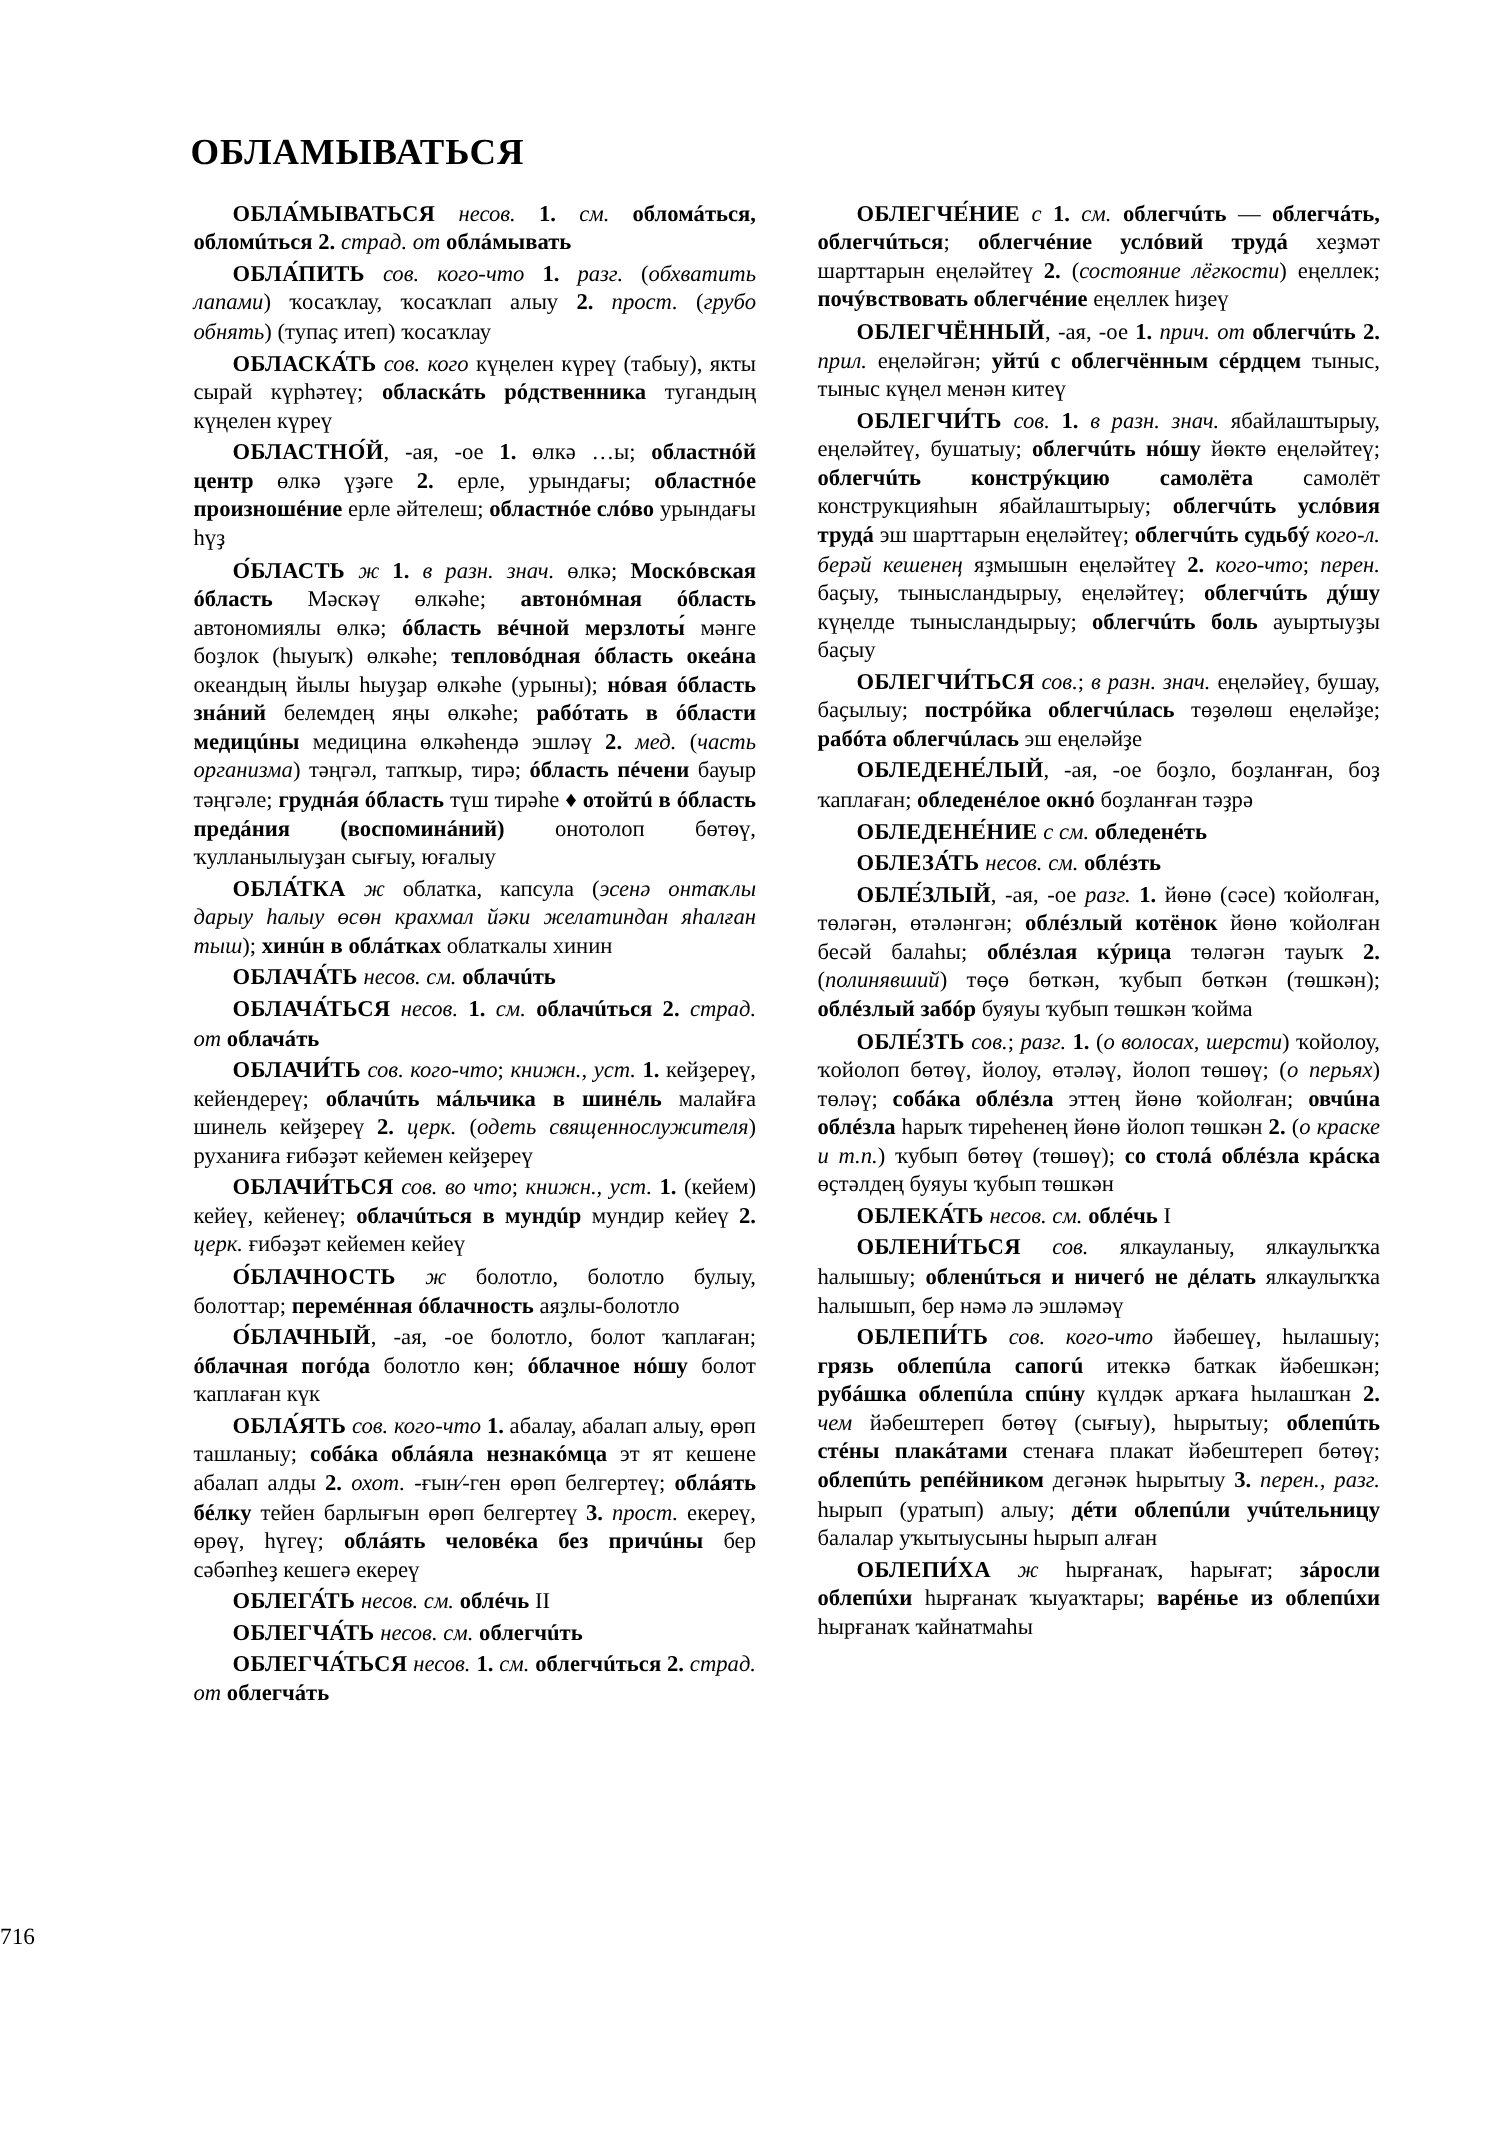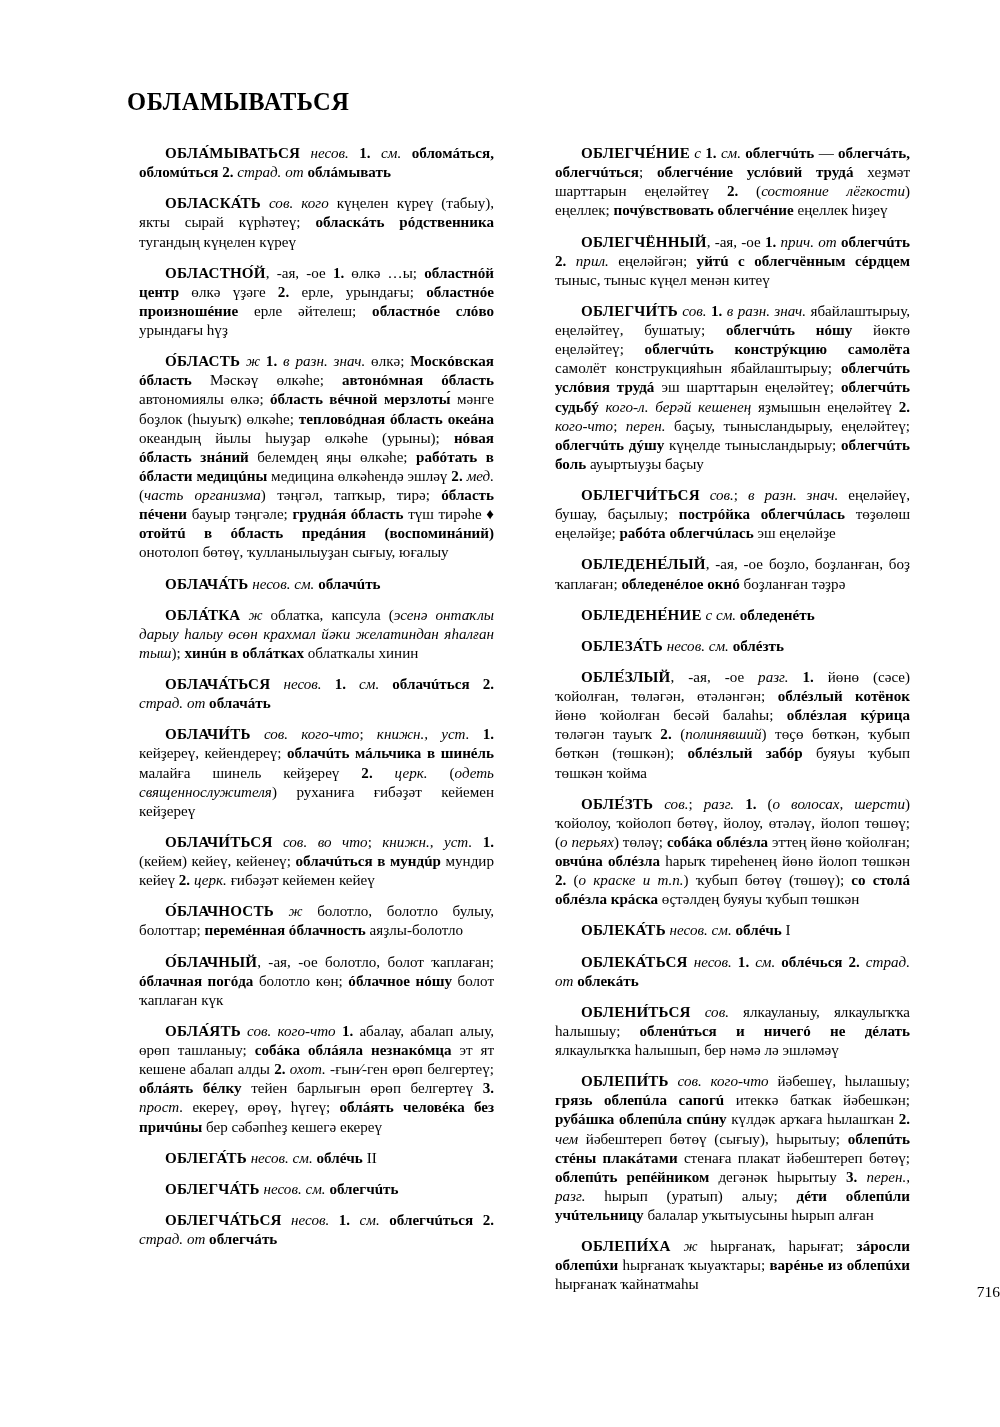--- a/index.html
+++ b/index.html
@@ -41,21 +41,21 @@
   }
   .column {
     width: 379px;
     font-size: 15.1px;
     line-height: 1.268;
     text-align: justify;
     text-justify: inter-word;
     hyphens: none;
   }
   .entry {
-    margin: 12px;
+    margin: 2px;
     padding: 0;
     text-indent: 26px;
     text-align: justify;
   }
   
   .hw {
     font-weight: bold;
     letter-spacing: 0.2px;
   }
   
@@ -70,41 +70,42 @@
     font-weight: bold;
   }
   .diamond {
     font-weight: normal;
   }
   #page-number {
     position: absolute;
     left: 0;
     right: 0;
     top: 1283px;
-    text-align: right;
+    text-align: left;
     font-size: 15.5px;
   }
   
   .entry { text-align-last: left; }
 </style>
 </head>
 <body>
 
 <div id="page">
 
   <div id="running-head">ОБЛАМЫВАТЬСЯ</div>
 
   <div id="columns">
     <div class="column" id="col-left">
         <p class="entry"><span class="hw">ОБЛА́МЫВАТЬСЯ</span> <span class="it">несов.</span> <span class="num">1.</span> <span class="it">см.</span> <span class="b">обломáться, обломúться</span> <span class="num">2.</span> <span class="it">страд. от</span> <span class="b">облáмывать</span></p>
+        <p class="entry"><span class="hw">ОБЛА́ПИТЬ</span> <span class="it">сов. кого-что</span> <span class="num">1.</span> <span class="it">разг.</span> (<span class="it">обхватить лапами</span>) ҡосаҡлау, ҡосаҡлап алыу <span class="num">2.</span> <span class="it">прост.</span> (<span class="it">грубо обнять</span>) (тупаҫ итеп) ҡосаҡлау</p>
         <p class="entry"><span class="hw">ОБЛАСКА́ТЬ</span> <span class="it">сов. кого</span> күңелен күреү (табыу), якты сырай күрһәтеү; <span class="b">обласкáть рóдственника</span> тугандың күңелен күреү</p>
         <p class="entry"><span class="hw">ОБЛАСТНО́Й</span>, -ая, -ое <span class="num">1.</span> өлкә …ы; <span class="b">областнóй центр</span> өлкә үҙәге <span class="num">2.</span> ерле, урындағы; <span class="b">областнóе произношéние</span> ерле әйтелеш; <span class="b">областнóе слóво</span> урындағы һүҙ</p>
         <p class="entry"><span class="hw">О́БЛАСТЬ</span> <span class="it">ж</span> <span class="num">1.</span> <span class="it">в разн. знач.</span> өлкә; <span class="b">Москóвская óбласть</span> Мәскәү өлкәһе; <span class="b">автонóмная óбласть</span> автономиялы өлкә; <span class="b">óбласть вéчной мерзлоты́</span> мәнге боҙлок (һыуыҡ) өлкәһе; <span class="b">тепловóдная óбласть океáна</span> океандың йылы һыуҙар өлкәһе (урыны); <span class="b">нóвая óбласть знáний</span> белемдең яңы өлкәһе; <span class="b">рабóтать в óбласти медицúны</span> медицина өлкәһендә эшләү <span class="num">2.</span> <span class="it">мед.</span> (<span class="it">часть организма</span>) тәңгәл, тапҡыр, тирә; <span class="b">óбласть пéчени</span> бауыр тәңгәле; <span class="b">груднáя óбласть</span> түш тирәһе <span class="diamond">♦</span> <span class="b">отойтú в óбласть предáния (воспоминáний)</span> онотолоп бөтөү, ҡулланылыуҙан сығыу, юғалыу</p>
+        <p class="entry"><span class="hw">ОБЛА́ТКА</span> <span class="it">ж</span> облатка, капсула (<span class="it">эсенә онтаҡлы дарыу һалыу өсөн крахмал йәки желатиндан яһалған тыш</span>); <span class="b">хинúн в облáтках</span> облаткалы хинин</p>
         <p class="entry"><span class="hw">ОБЛАЧА́ТЬ</span> <span class="it">несов. см.</span> <span class="b">облачúть</span></p>
-        <p class="entry"><span class="hw">ОБЛА́ТКА</span> <span class="it">ж</span> облатка, капсула (<span class="it">эсенә онтаҡлы дарыу һалыу өсөн крахмал йәки желатиндан яһалған тыш</span>); <span class="b">хинúн в облáтках</span> облаткалы хинин</p>
         <p class="entry"><span class="hw">ОБЛАЧА́ТЬСЯ</span> <span class="it">несов.</span> <span class="num">1.</span> <span class="it">см.</span> <span class="b">облачúться</span> <span class="num">2.</span> <span class="it">страд. от</span> <span class="b">облачáть</span></p>
         <p class="entry"><span class="hw">ОБЛАЧИ́ТЬ</span> <span class="it">сов. кого-что</span>; <span class="it">книжн., уст.</span> <span class="num">1.</span> кейҙереү, кейендереү; <span class="b">облачúть мáльчика в шинéль</span> малайға шинель кейҙереү <span class="num">2.</span> <span class="it">церк.</span> (<span class="it">одеть священнослужителя</span>) руханиға ғибәҙәт кейемен кейҙереү</p>
         <p class="entry"><span class="hw">ОБЛАЧИ́ТЬСЯ</span> <span class="it">сов. во что</span>; <span class="it">книжн., уст.</span> <span class="num">1.</span> (кейем) кейеү, кейенеү; <span class="b">облачúться в мундúр</span> мундир кейеү <span class="num">2.</span> <span class="it">церк.</span> ғибәҙәт кейемен кейеү</p>
         <p class="entry"><span class="hw">О́БЛАЧНОСТЬ</span> <span class="it">ж</span> болотло, болотло булыу, болоттар; <span class="b">перемéнная óблачность</span> аяҙлы-болотло</p>
         <p class="entry"><span class="hw">О́БЛАЧНЫЙ</span>, -ая, -ое болотло, болот ҡаплаған; <span class="b">óблачная погóда</span> болотло көн; <span class="b">óблачное нóшу</span> болот ҡаплаған күк</p>
         <p class="entry"><span class="hw">ОБЛА́ЯТЬ</span> <span class="it">сов. кого-что</span> <span class="num">1.</span> абалау, абалап алыу, өрөп ташланыу; <span class="b">собáка облáяла незнакóмца</span> эт ят кешене абалап алды <span class="num">2.</span> <span class="it">охот.</span> -ғын⁄-ген өрөп белгертеү; <span class="b">облáять бéлку</span> тейен барлығын өрөп белгертеү <span class="num">3.</span> <span class="it">прост.</span> екереү, өрөү, һүгеү; <span class="b">облáять человéка без причúны</span> бер сәбәпһеҙ кешегә екереү</p>
         <p class="entry"><span class="hw">ОБЛЕГА́ТЬ</span> <span class="it">несов. см.</span> <span class="b">облéчь</span> II</p>
         <p class="entry"><span class="hw">ОБЛЕГЧА́ТЬ</span> <span class="it">несов. см.</span> <span class="b">облегчúть</span></p>
         <p class="entry"><span class="hw">ОБЛЕГЧА́ТЬСЯ</span> <span class="it">несов.</span> <span class="num">1.</span> <span class="it">см.</span> <span class="b">облегчúться</span> <span class="num">2.</span> <span class="it">страд. от</span> <span class="b">облегчáть</span></p>
       </div>
@@ -112,21 +113,20 @@
         <p class="entry"><span class="hw">ОБЛЕГЧЕ́НИЕ</span> <span class="it">с</span> <span class="num">1.</span> <span class="it">см.</span> <span class="b">облегчúть</span> — <span class="b">облегчáть, облегчúться</span>; <span class="b">облегчéние услóвий трудá</span> хеҙмәт шарттарын еңеләйтеү <span class="num">2.</span> (<span class="it">состояние лёгкости</span>) еңеллек; <span class="b">почýвствовать облегчéние</span> еңеллек һиҙеү</p>
         <p class="entry"><span class="hw">ОБЛЕГЧЁННЫЙ</span>, -ая, -ое <span class="num">1.</span> <span class="it">прич. от</span> <span class="b">облегчúть</span> <span class="num">2.</span> <span class="it">прил.</span> еңеләйгән; <span class="b">уйтú с облегчённым сéрдцем</span> тыныс, тыныс күңел менән китеү</p>
         <p class="entry"><span class="hw">ОБЛЕГЧИ́ТЬ</span> <span class="it">сов.</span> <span class="num">1.</span> <span class="it">в разн. знач.</span> ябайлаштырыу, еңеләйтеү, бушатыу; <span class="b">облегчúть нóшу</span> йөктө еңеләйтеү; <span class="b">облегчúть констрýкцию самолёта</span> самолёт конструкцияһын ябайлаштырыу; <span class="b">облегчúть услóвия трудá</span> эш шарттарын еңеләйтеү; <span class="b">облегчúть судьбý</span> <span class="it">кого-л. берәй кешенең</span> яҙмышын еңеләйтеү <span class="num">2.</span> <span class="it">кого-что</span>; <span class="it">перен.</span> баҫыу, тынысландырыу, еңеләйтеү; <span class="b">облегчúть дýшу</span> күңелде тынысландырыу; <span class="b">облегчúть боль</span> ауыртыуҙы баҫыу</p>
         <p class="entry"><span class="hw">ОБЛЕГЧИ́ТЬСЯ</span> <span class="it">сов.</span>; <span class="it">в разн. знач.</span> еңеләйеү, бушау, баҫылыу; <span class="b">пострóйка облегчúлась</span> төҙөлөш еңеләйҙе; <span class="b">рабóта облегчúлась</span> эш еңеләйҙе</p>
         <p class="entry"><span class="hw">ОБЛЕДЕНЕ́ЛЫЙ</span>, -ая, -ое боҙло, боҙланған, боҙ ҡаплаған; <span class="b">обледенéлое окнó</span> боҙланған тәҙрә</p>
         <p class="entry"><span class="hw">ОБЛЕДЕНЕ́НИЕ</span> <span class="it">с см.</span> <span class="b">обледенéть</span></p>
         <p class="entry"><span class="hw">ОБЛЕЗА́ТЬ</span> <span class="it">несов. см.</span> <span class="b">облéзть</span></p>
         <p class="entry"><span class="hw">ОБЛЕ́ЗЛЫЙ</span>, -ая, -ое <span class="it">разг.</span> <span class="num">1.</span> йөнө (сәсе) ҡойолған, төләгән, өтәләнгән; <span class="b">облéзлый котёнок</span> йөнө ҡойолған бесәй балаһы; <span class="b">облéзлая кýрица</span> төләгән тауыҡ <span class="num">2.</span> (<span class="it">полинявший</span>) төҫө бөткән, ҡубып бөткән (төшкән); <span class="b">облéзлый забóр</span> буяуы ҡубып төшкән ҡойма</p>
         <p class="entry"><span class="hw">ОБЛЕ́ЗТЬ</span> <span class="it">сов.</span>; <span class="it">разг.</span> <span class="num">1.</span> (<span class="it">о волосах, шерсти</span>) ҡойолоу, ҡойолоп бөтөү, йолоу, өтәләү, йолоп төшөү; (<span class="it">о перьях</span>) төләү; <span class="b">собáка облéзла</span> эттең йөнө ҡойолған; <span class="b">овчúна облéзла</span> һарыҡ тиреһенең йөнө йолоп төшкән <span class="num">2.</span> (<span class="it">о краске и т.п.</span>) ҡубып бөтөү (төшөү); <span class="b">со столá облéзла крáска</span> өҫтәлдең буяуы ҡубып төшкән</p>
         <p class="entry"><span class="hw">ОБЛЕКА́ТЬ</span> <span class="it">несов. см.</span> <span class="b">облéчь</span> I</p>
-        <p class="entry"><span class="hw">ОБЛЕКА́ТЬСЯ</span> <span class="it">несов.</span> <span class="num">1.</span> <span class="it">см.</span> <span class="b">облéчься</span> <span class="num">2.</span> <span class="it">страд. от</span> <span class="b">облекáть</span></p>
         <p class="entry"><span class="hw">ОБЛЕНИ́ТЬСЯ</span> <span class="it">сов.</span> ялкауланыу, ялкаулыҡҡа һалышыу; <span class="b">обленúться и ничегó не дéлать</span> ялкаулыҡҡа һалышып, бер нәмә лә эшләмәү</p>
         <p class="entry"><span class="hw">ОБЛЕПИ́ТЬ</span> <span class="it">сов. кого-что</span> йәбешеү, һылашыу; <span class="b">грязь облепúла сапогú</span> итеккә баткак йәбешкән; <span class="b">рубáшка облепúла спúну</span> күлдәк арҡаға һылашҡан <span class="num">2.</span> <span class="it">чем</span> йәбештереп бөтөү (сығыу), һырытыу; <span class="b">облепúть стéны плакáтами</span> стенаға плакат йәбештереп бөтөү; <span class="b">облепúть репéйником</span> дегәнәк һырытыу <span class="num">3.</span> <span class="it">перен., разг.</span> һырып (уратып) алыу; <span class="b">дéти облепúли учúтельницу</span> балалар уҡытыусыны һырып алған</p>
         <p class="entry"><span class="hw">ОБЛЕПИ́ХА</span> <span class="it">ж</span> һырғанаҡ, һарығат; <span class="b">зáросли облепúхи</span> һырғанаҡ ҡыуаҡтары; <span class="b">варéнье из облепúхи</span> һырғанаҡ ҡайнатмаһы</p>
       </div>
   </div>
 
   <div id="page-number">716</div>
 
 </div>
 

